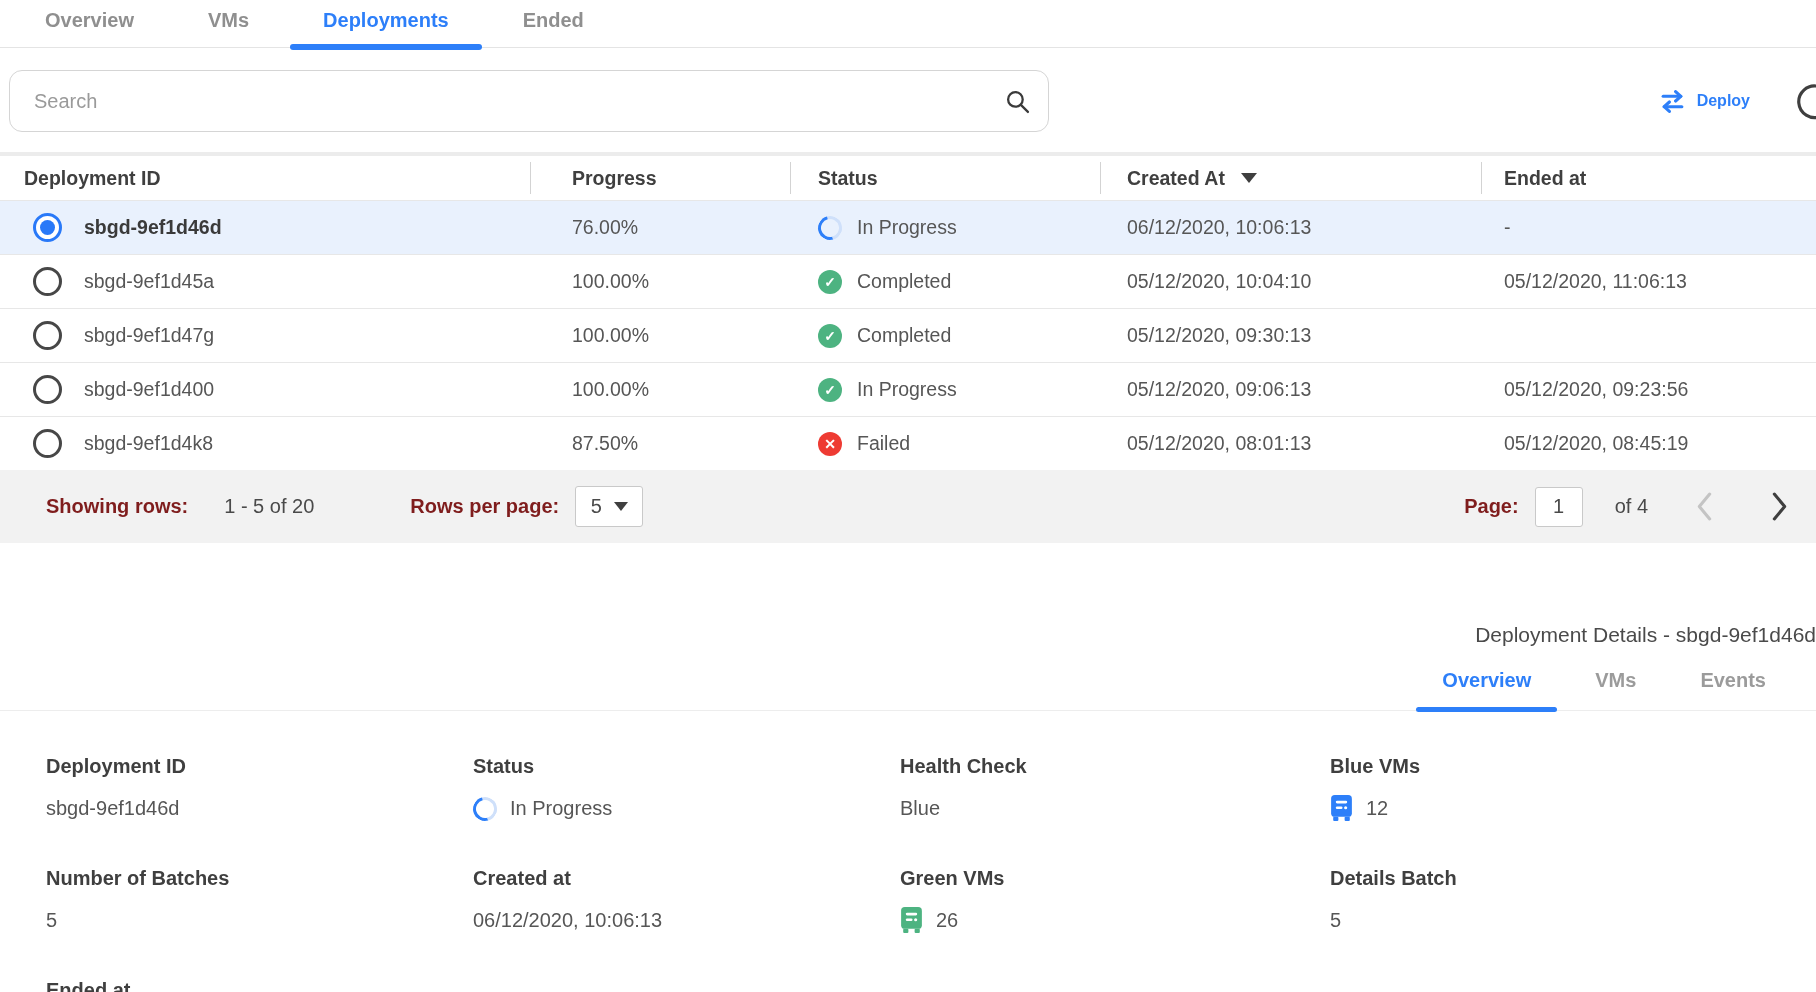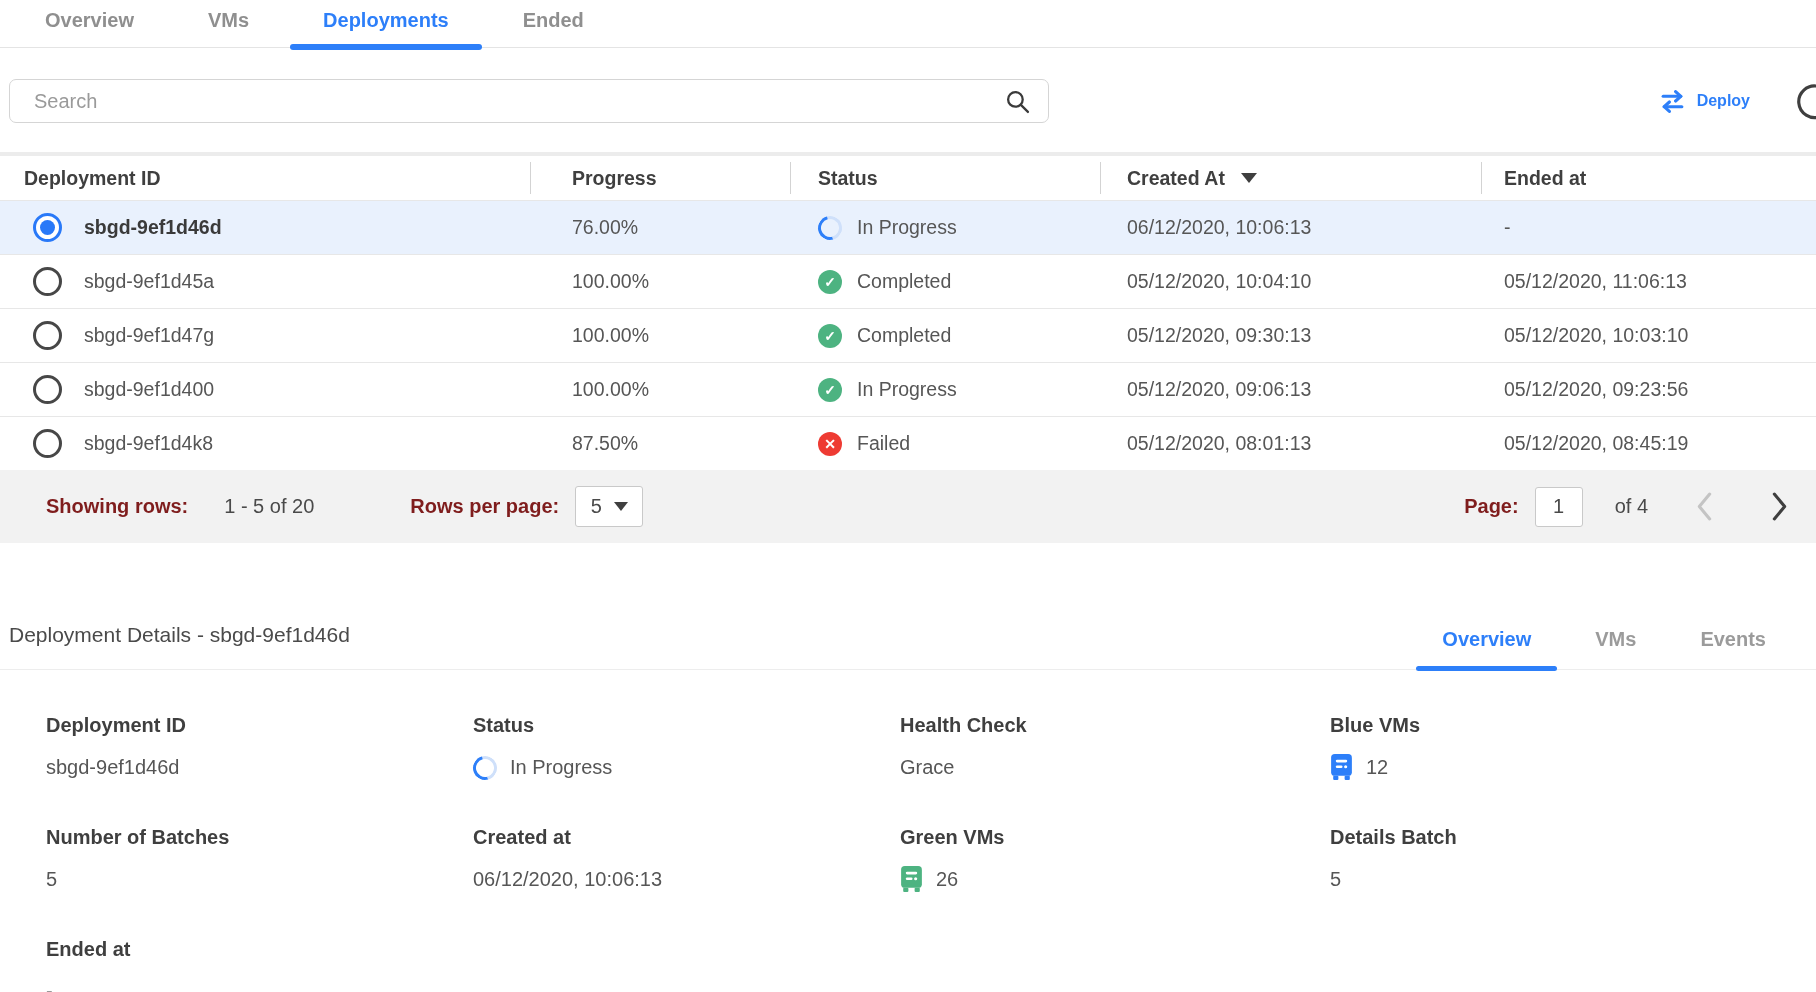--- a/index.html
+++ b/index.html
@@ -10,21 +10,21 @@
   }
 
   
   .top-tabs { display:flex; align-items:flex-end; padding-left:8px; border-bottom:1px solid #e4e4e4; height:48px; }
   .top-tab { font-size:20px; font-weight:700; color:#8f8f8f; padding:10px 37px 15px; position:relative; cursor:pointer; white-space:nowrap; }
   .top-tab.active { color:#2d7ff9; }
   .top-tab.active::after { content:""; position:absolute; left:4px; right:4px; bottom:-3px; height:6px; border-radius:3px; background:#2d7ff9; }
 
   
   .toolbar { display:flex; align-items:center; margin:29px 0 0 9px; height:48px; position:relative; }
-  .search-box { width:1040px; height:44px; border:1px solid #d5d5d5; border-radius:7px; display:flex; align-items:center; padding:0 18px 0 24px; background:#fff; }
+  .search-box { width:1040px; height:62px; border:1px solid #d5d5d5; border-radius:13px; display:flex; align-items:center; padding:0 18px 0 24px; background:#fff; }
   .search-box input { flex:1; border:none; outline:none; font-size:20px; color:#444; font-family:inherit; background:transparent; }
   .search-box input::placeholder { color:#9a9a9a; }
   .deploy-btn { display:flex; align-items:center; gap:11px; color:#2d7ff9; font-weight:700; font-size:16px; margin-left:auto; margin-right:66px; cursor:pointer; background:none; border:none; font-family:inherit; }
   .refresh-wrap { position:absolute; right:-18px; top:6px; width:38px; height:38px; cursor:pointer; }
 
   
   .table { margin-top:27px; }
   .table-top-band { height:4px; background:#ececec; }
   .thead, .row { display:grid; grid-template-columns:530px 260px 310px 381px 1fr; align-items:center; }
   .thead { height:44px; font-size:19.5px; font-weight:700; color:#3f3f3f; }
@@ -61,21 +61,21 @@
   .rpp-label { margin-left:96px; }
   .rpp-select { margin-left:16px; width:68px; height:41px; background:#fff; border:1px solid #c9c9c9; border-radius:3px; display:flex; align-items:center; justify-content:center; gap:12px; cursor:pointer; }
   .dd-caret { width:0; height:0; border-left:7px solid transparent; border-right:7px solid transparent; border-top:9px solid #3f3f3f; }
   .page-label { margin-left:auto; }
   .page-input { margin-left:16px; width:48px; height:40px; background:#fff; border:1px solid #c9c9c9; border-radius:3px; text-align:center; font-size:20px; color:#4a4a4a; font-family:inherit; outline:none; }
   .page-total { margin-left:32px; }
   .chev { background:none; border:none; padding:0; margin-left:48px; cursor:pointer; display:flex; align-items:center; }
   .chev.next { margin-left:58px; margin-right:28px; }
 
   
-  .details-header { display:flex; align-items:flex-end; border-bottom:1px solid #ededed; margin-top:80px; padding-left:9px; }
+  .details-header { display:flex; align-items:flex-end; border-bottom:1px solid #ededed; margin-top:80px; padding-left:9px;flex-direction:column; }
   .details-title { font-size:21px; color:#4a4a4a; padding-bottom:22px; }
   .details-tabs { margin-left:auto; margin-right:18px; display:flex; }
   .d-tab { font-size:20px; font-weight:700; color:#9b9b9b; padding:0 32px 18px; position:relative; cursor:pointer; }
   .d-tab.active { color:#2d7ff9; }
   .d-tab.active::after { content:""; position:absolute; left:6px; right:6px; bottom:-2px; height:5px; border-radius:3px; background:#2d7ff9; }
 
   .details-grid { display:grid; grid-template-columns:427px 427px 430px 1fr; padding-left:46px; margin-top:44px; row-gap:44px; }
   .field .label { font-size:20px; font-weight:700; color:#3f3f3f; margin-bottom:16px; }
   .field .value { font-size:20px; color:#565656; display:flex; align-items:center; gap:13px; min-height:29px; }
 </style>
@@ -162,21 +162,20 @@
     <div class="cell-id">
       <span class="radio"></span>
       <span class="id-text">sbgd-9ef1d47g</span>
     </div>
     <div class="cell-progress">100.00%</div>
     <div class="cell-status">
       <span class="status-icon completed"></span>
       <span class="status-text">Completed</span>
     </div>
     <div class="cell-created">05/12/2020, 09:30:13</div>
-    <div class="cell-ended">05/12/2020, 10:03:10</div>
   </div>
 
   <div class="row">
     <div class="cell-id">
       <span class="radio"></span>
       <span class="id-text">sbgd-9ef1d400</span>
     </div>
     <div class="cell-progress">100.00%</div>
     <div class="cell-status">
       <span class="status-icon completed"></span>
@@ -246,21 +245,21 @@
     <div class="label">Status</div>
     <div class="value">
         <span class="spinner"></span>
         <span class="val-text">In Progress</span>
       </div>
   </div>
 
   <div class="field">
     <div class="label">Health Check</div>
     <div class="value">
-        <span class="val-text">Grace</span>
+        <span class="val-text">Blue</span>
       </div>
   </div>
 
   <div class="field">
     <div class="label">Blue VMs</div>
     <div class="value">
         <span style="display:flex;">
           <svg width="23" height="27" viewBox="0 0 22 26">
             <rect x="1" y="0" width="20" height="21" rx="3.5" fill="#2d7ff9"></rect>
             <rect x="3" y="21" width="5" height="4" rx="1" fill="#2d7ff9"></rect>

